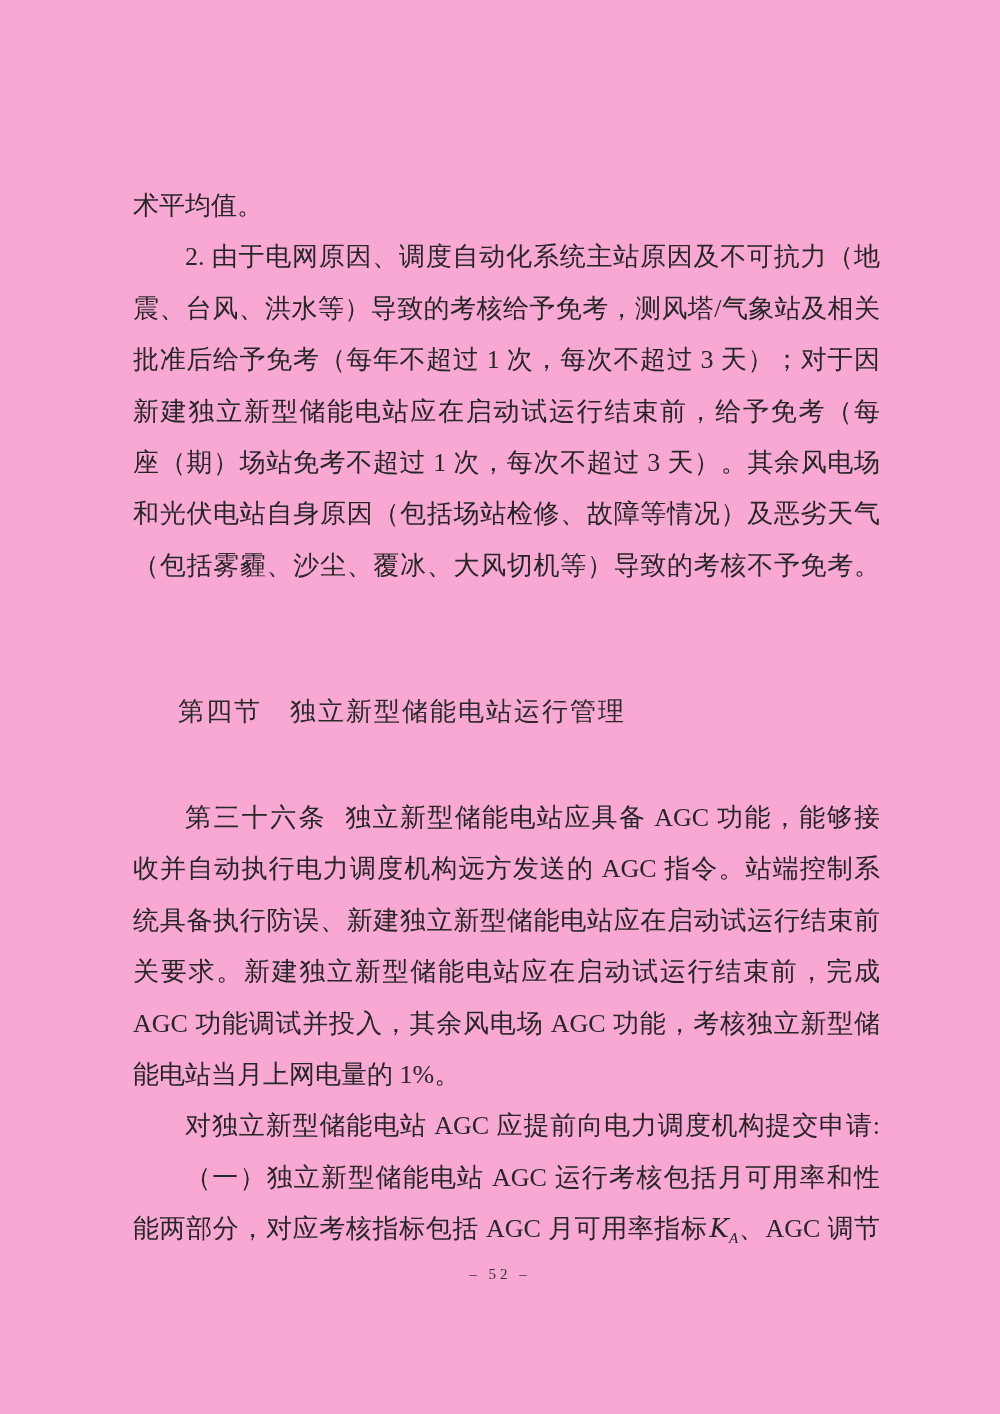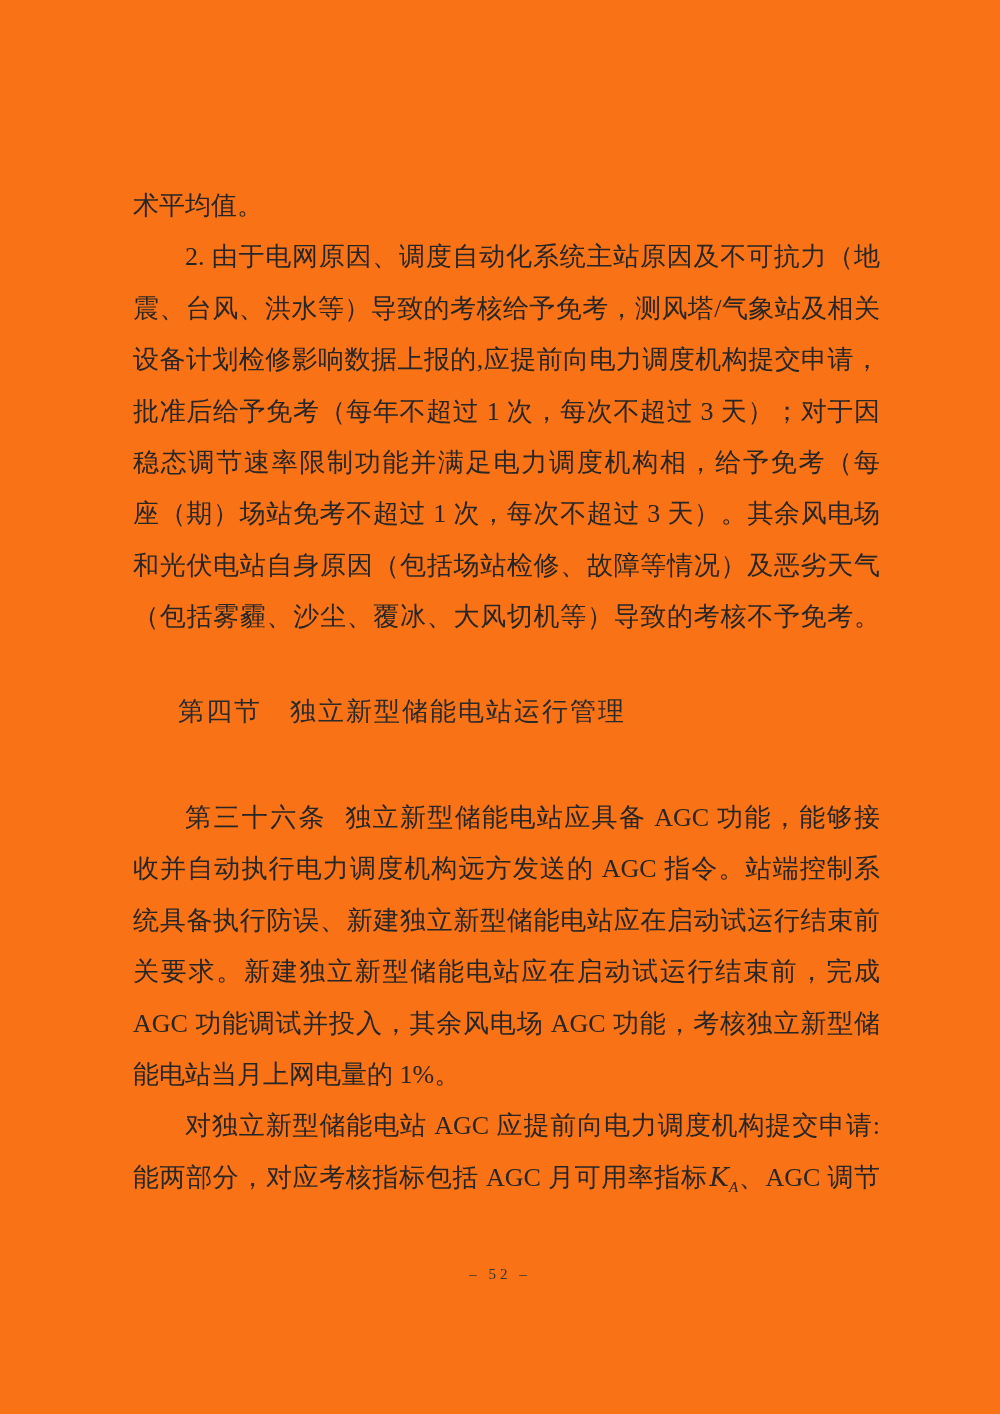--- a/index.html
+++ b/index.html
@@ -5,21 +5,21 @@
   html, body {
     margin: 0;
     padding: 0;
     background: #e8e8e8;
   }
   .page {
     position: relative;
     width: 1000px;
     height: 1414px;
     margin: 0 auto;
-    background: #f97316;
+    background: #f9a8d4;
     color: #232323;
     font-family: "Liberation Serif", "DejaVu Serif", serif;
     overflow: hidden;
   }
   .textcol {
     position: absolute;
     left: 133px;
     width: 747px;
   }
   .col-a { top: 180px; }
@@ -80,40 +80,40 @@
 </style>
 </head>
 <body>
 
 <div class="page">
 
   <div class="textcol col-a">
     <div class="line end">术平均值。</div>
     <div class="line just indent">2. 由于电网原因、调度自动化系统主站原因及不可抗力（地</div>
     <div class="line just">震、台风、洪水等）导致的考核给予免考，测风塔/气象站及相关</div>
-    <div class="line just">设备计划检修影响数据上报的,应提前向电力调度机构提交申请，</div>
     <div class="line just">批准后给予免考（每年不超过 1 次，每次不超过 3 天）；对于因</div>
-    <div class="line just">稳态调节速率限制功能并满足电力调度机构相，给予免考（每</div>
+    <div class="line just">新建独立新型储能电站应在启动试运行结束前，给予免考（每</div>
     <div class="line just">座（期）场站免考不超过 1 次，每次不超过 3 天）。其余风电场</div>
     <div class="line just">和光伏电站自身原因（包括场站检修、故障等情况）及恶劣天气</div>
     <div class="line just">（包括雾霾、沙尘、覆冰、大风切机等）导致的考核不予免考。</div>
   </div>
 
   <div class="heading">第四节　独立新型储能电站运行管理</div>
 
   <div class="textcol col-b">
     <div class="line just indent">
       <span class="article-label">第三十六条</span><span>独立新型储能电站应具备 AGC 功能，能够接</span>
     </div>
     <div class="line just">收并自动执行电力调度机构远方发送的 AGC 指令。站端控制系</div>
     <div class="line just">统具备执行防误、新建独立新型储能电站应在启动试运行结束前</div>
     <div class="line just">关要求。新建独立新型储能电站应在启动试运行结束前，完成</div>
     <div class="line just">AGC 功能调试并投入，其余风电场 AGC 功能，考核独立新型储</div>
     <div class="line end">能电站当月上网电量的 1%。</div>
     <div class="line just indent">对独立新型储能电站 AGC 应提前向电力调度机构提交申请:</div>
+    <div class="line just indent">（一）独立新型储能电站 AGC 运行考核包括月可用率和性</div>
     <div class="line just">
       <span>能两部分，对应考核指标包括 AGC 月可用率指标</span><span class="kvar">K</span><span class="ksub">A</span><span>、AGC 调节</span>
     </div>
   </div>
 
   <div class="footer">– 52 –</div>
 
 </div>
 
 </body></html>

